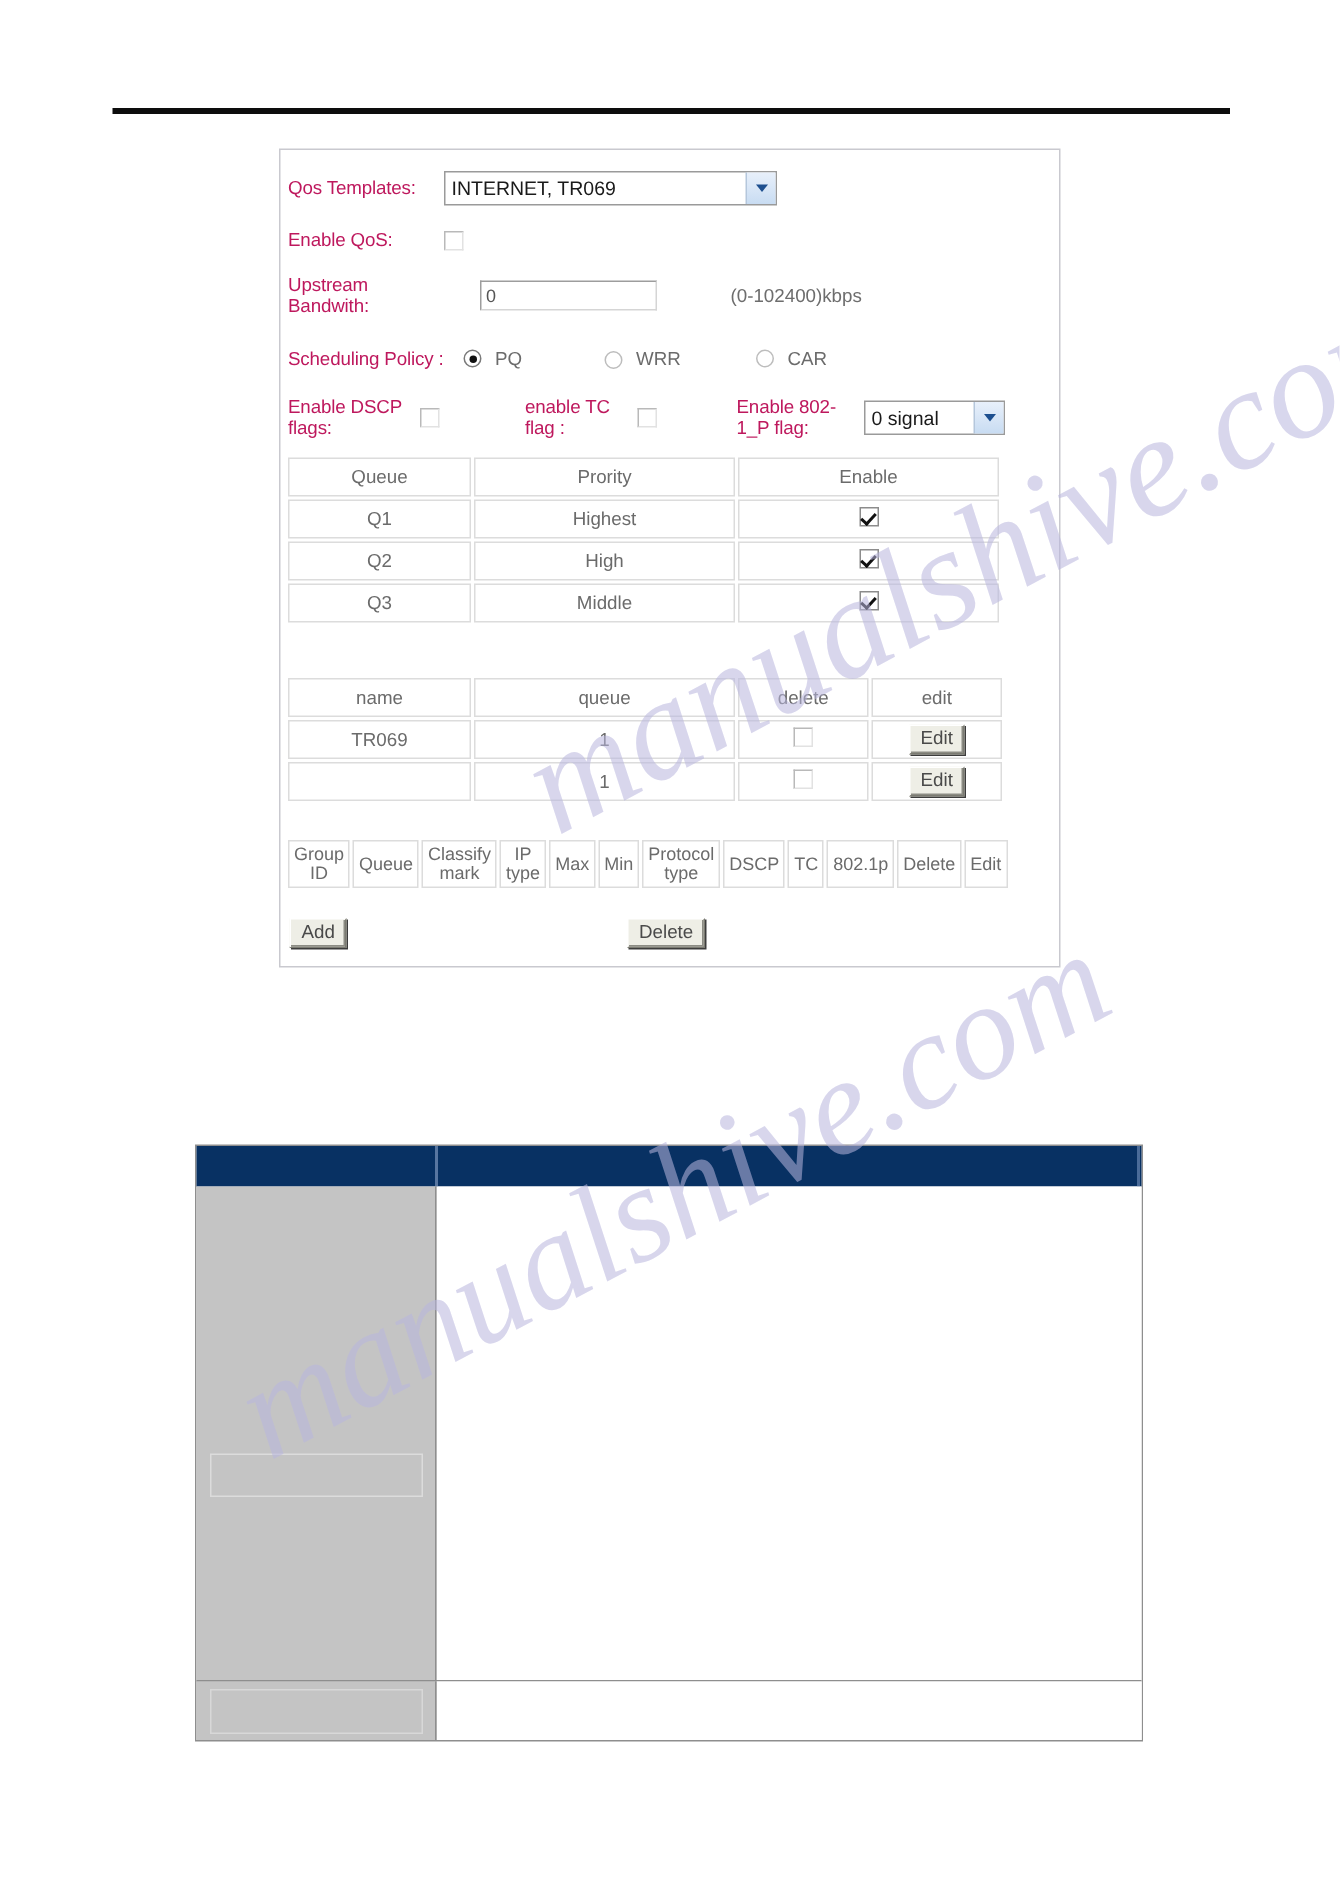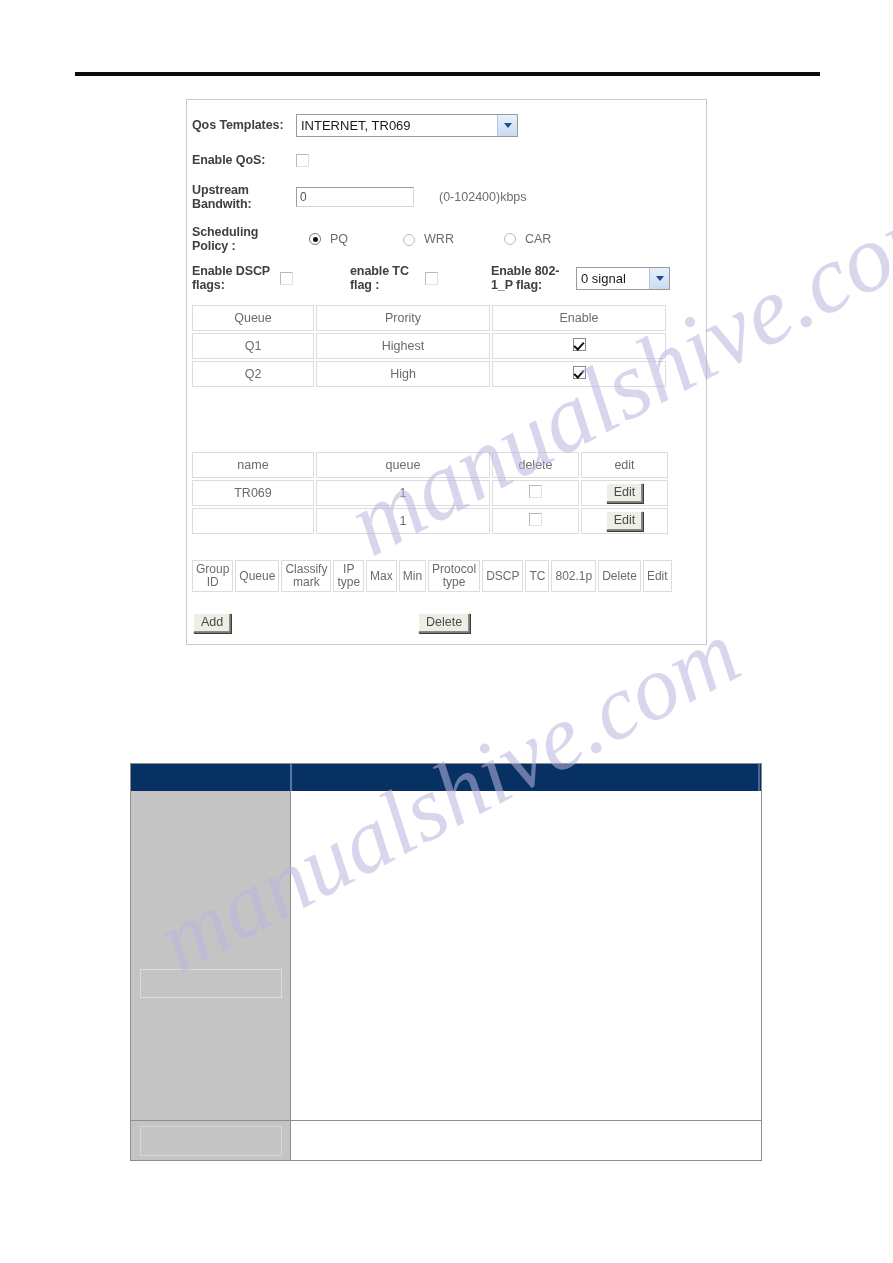--- a/index.html
+++ b/index.html
@@ -42,22 +42,22 @@
   .frow {
     position: absolute;
     left: 5px;
     width: 510px;
     display: flex;
     align-items: center;
   }
 
   .flabel {
     font-size: 12.5px;
-    font-weight: bold;
-    color: #404040;
+    font-weight: normal;
+    color: #be185d;
     line-height: 14px;
     letter-spacing: -0.1px;
   }
 
   
   .sel {
     display: inline-flex;
     align-items: stretch;
     border: 1px solid #9a9a9a;
     background: #ffffff;
@@ -350,21 +350,21 @@
     </div>
   </div>
 
   <div class="frow" style="top:50px; height:20px;">
     <div class="flabel" style="width:104px;">
       <span>Enable QoS:</span>
     </div>
     <span class="cbx"></span>
   </div>
 
-  <div class="frow" style="top:80px; height:34px;">
+  <div class="frow" style="top:80px; height:34px;gap:24px;">
     <div class="flabel" style="width:104px;">
       <span>Upstream Bandwith:</span>
     </div>
     <div class="txtin" style="width:118px;">
       <span>0</span>
     </div>
     <span class="hint" style="margin-left:25px;">(0-102400)kbps</span>
   </div>
 
   <div class="frow" style="top:122px; height:34px;">
@@ -416,20 +416,25 @@
           <td>Enable</td>
         </tr>
         <tr>
           <td>Q1</td>
           <td>Highest</td>
           <td><span class="cbx checked"></span></td>
         </tr>
         <tr>
           <td>Q2</td>
           <td>High</td>
+          <td><span class="cbx checked"></span></td>
+        </tr>
+        <tr>
+          <td>Q3</td>
+          <td>Middle</td>
           <td><span class="cbx checked"></span></td>
         </tr>
       </tbody>
   </table>
 
   <table class="grid" id="rule-table" style="position:absolute; left:3px; top:350px; width:474px;">
     <colgroup>
         <col style="width:122px">
         <col style="width:174px">
         <col style="width:87px">

